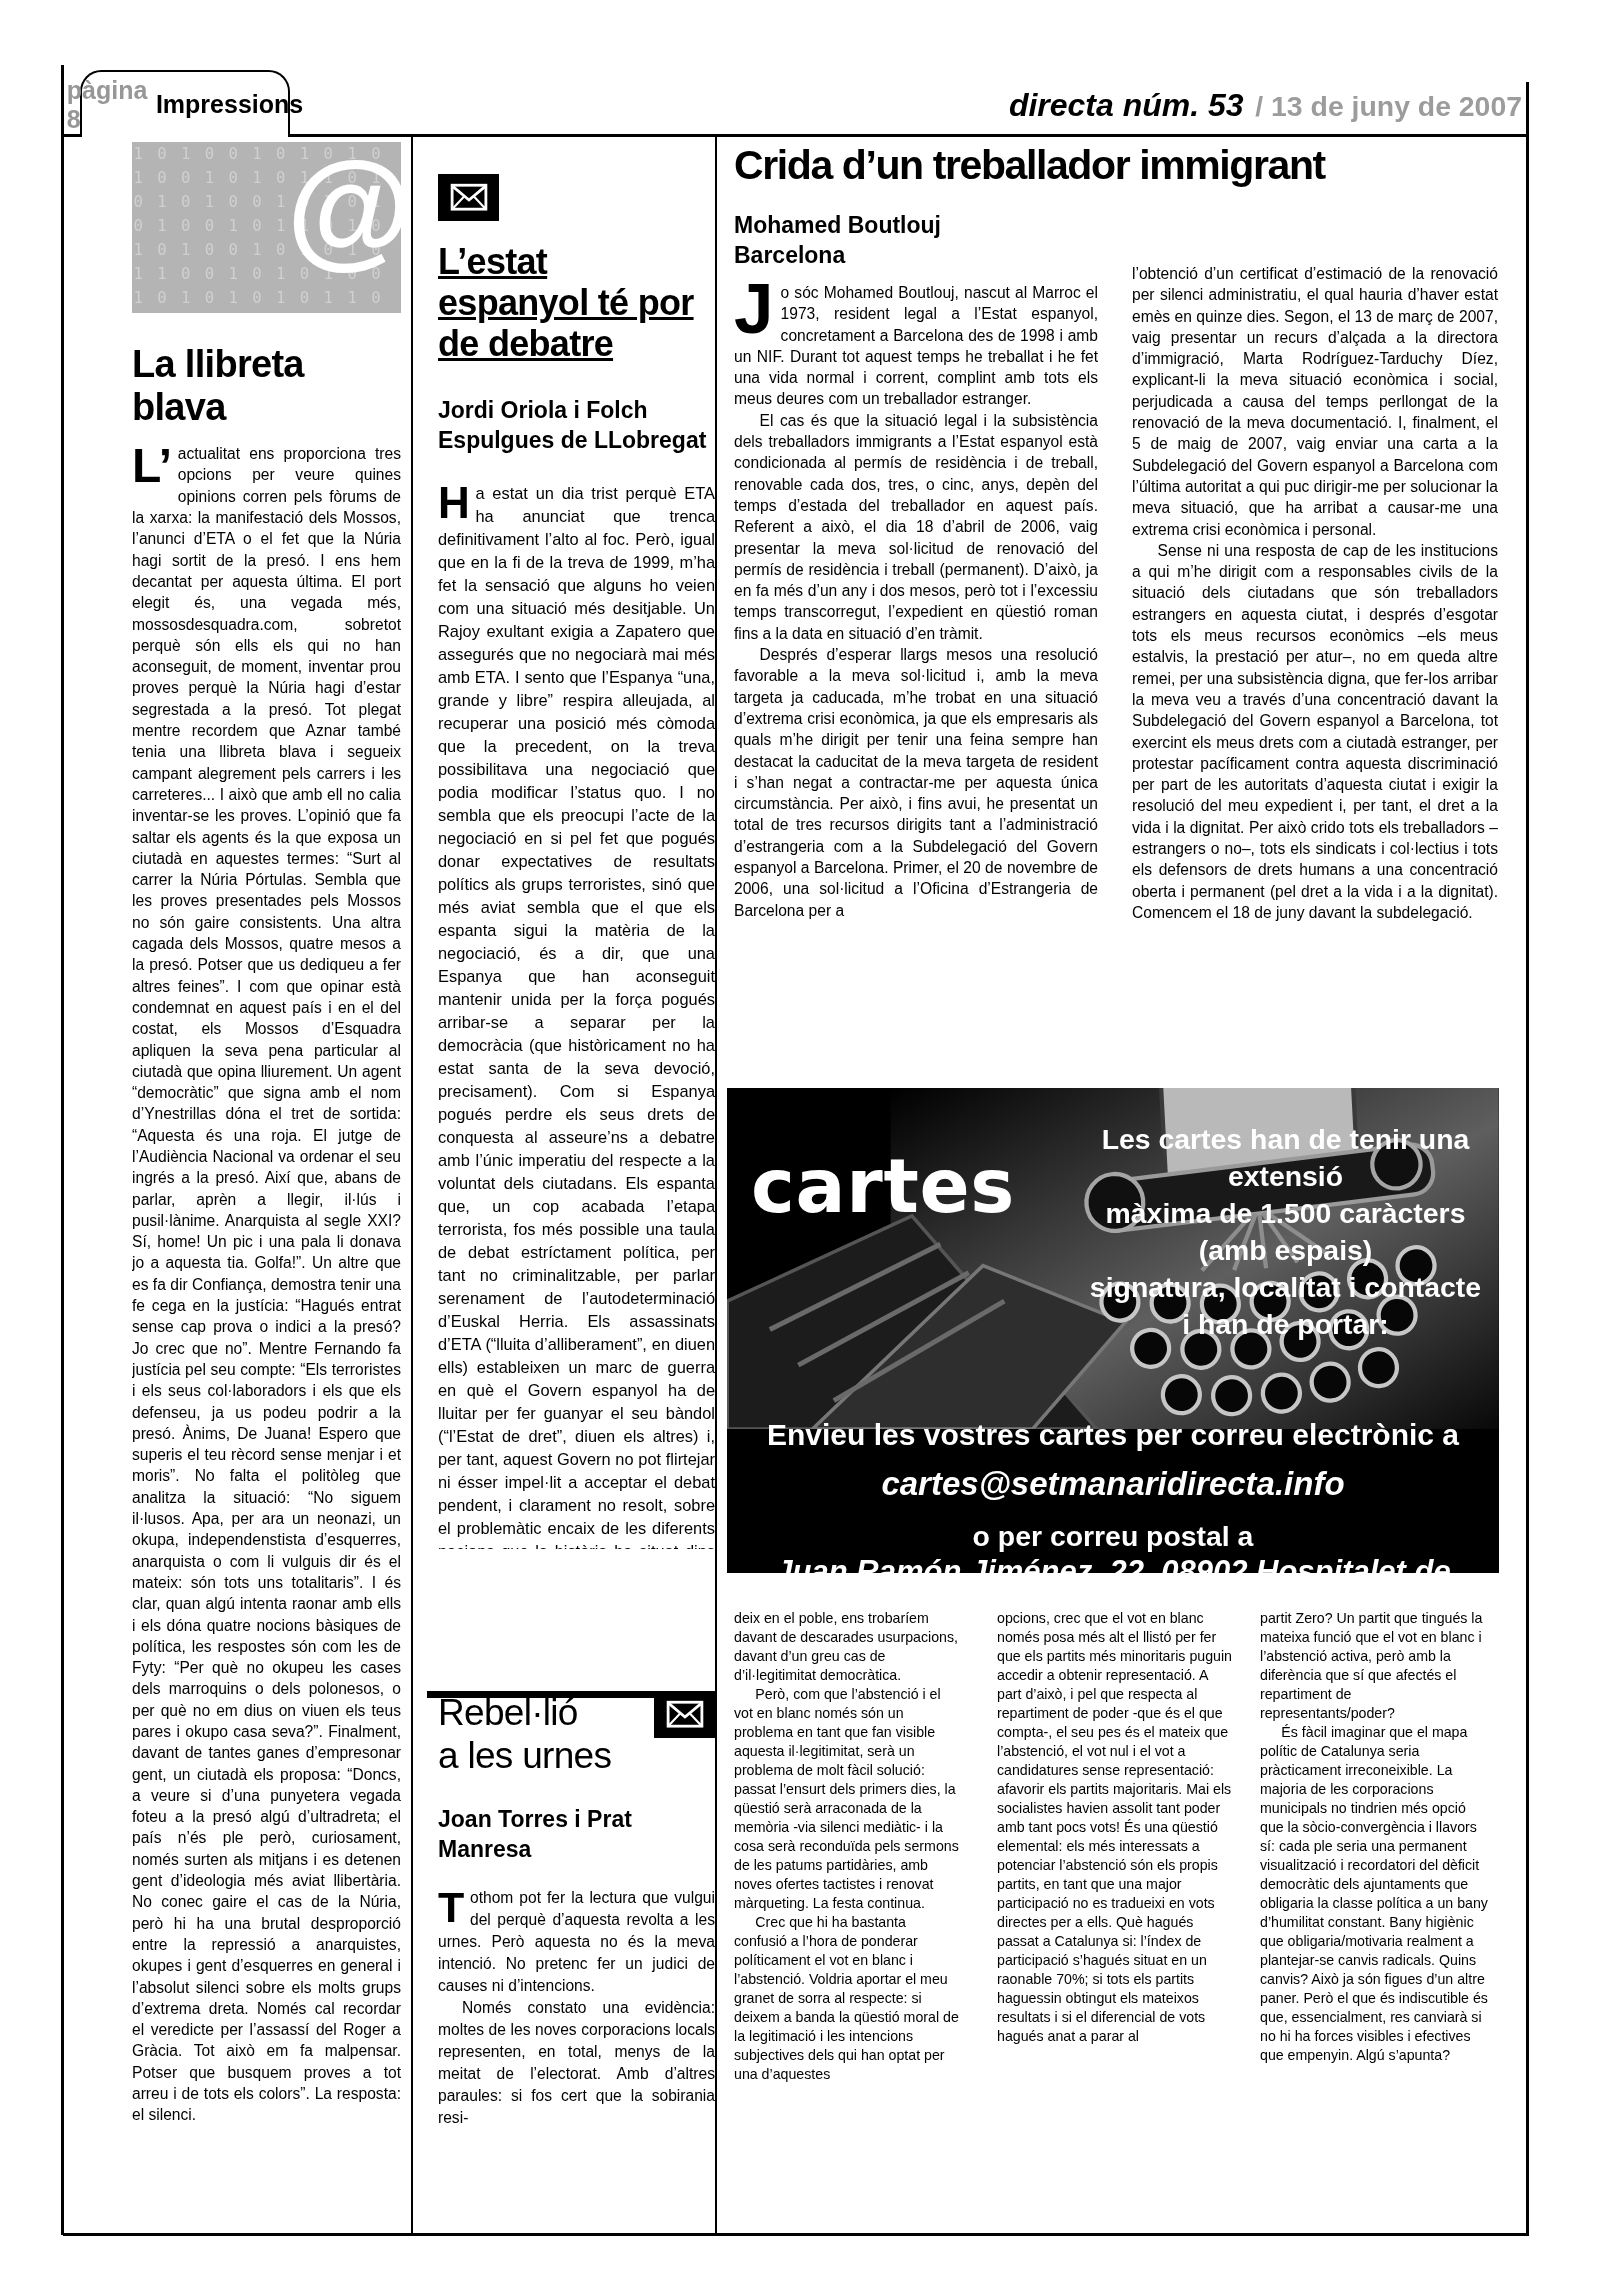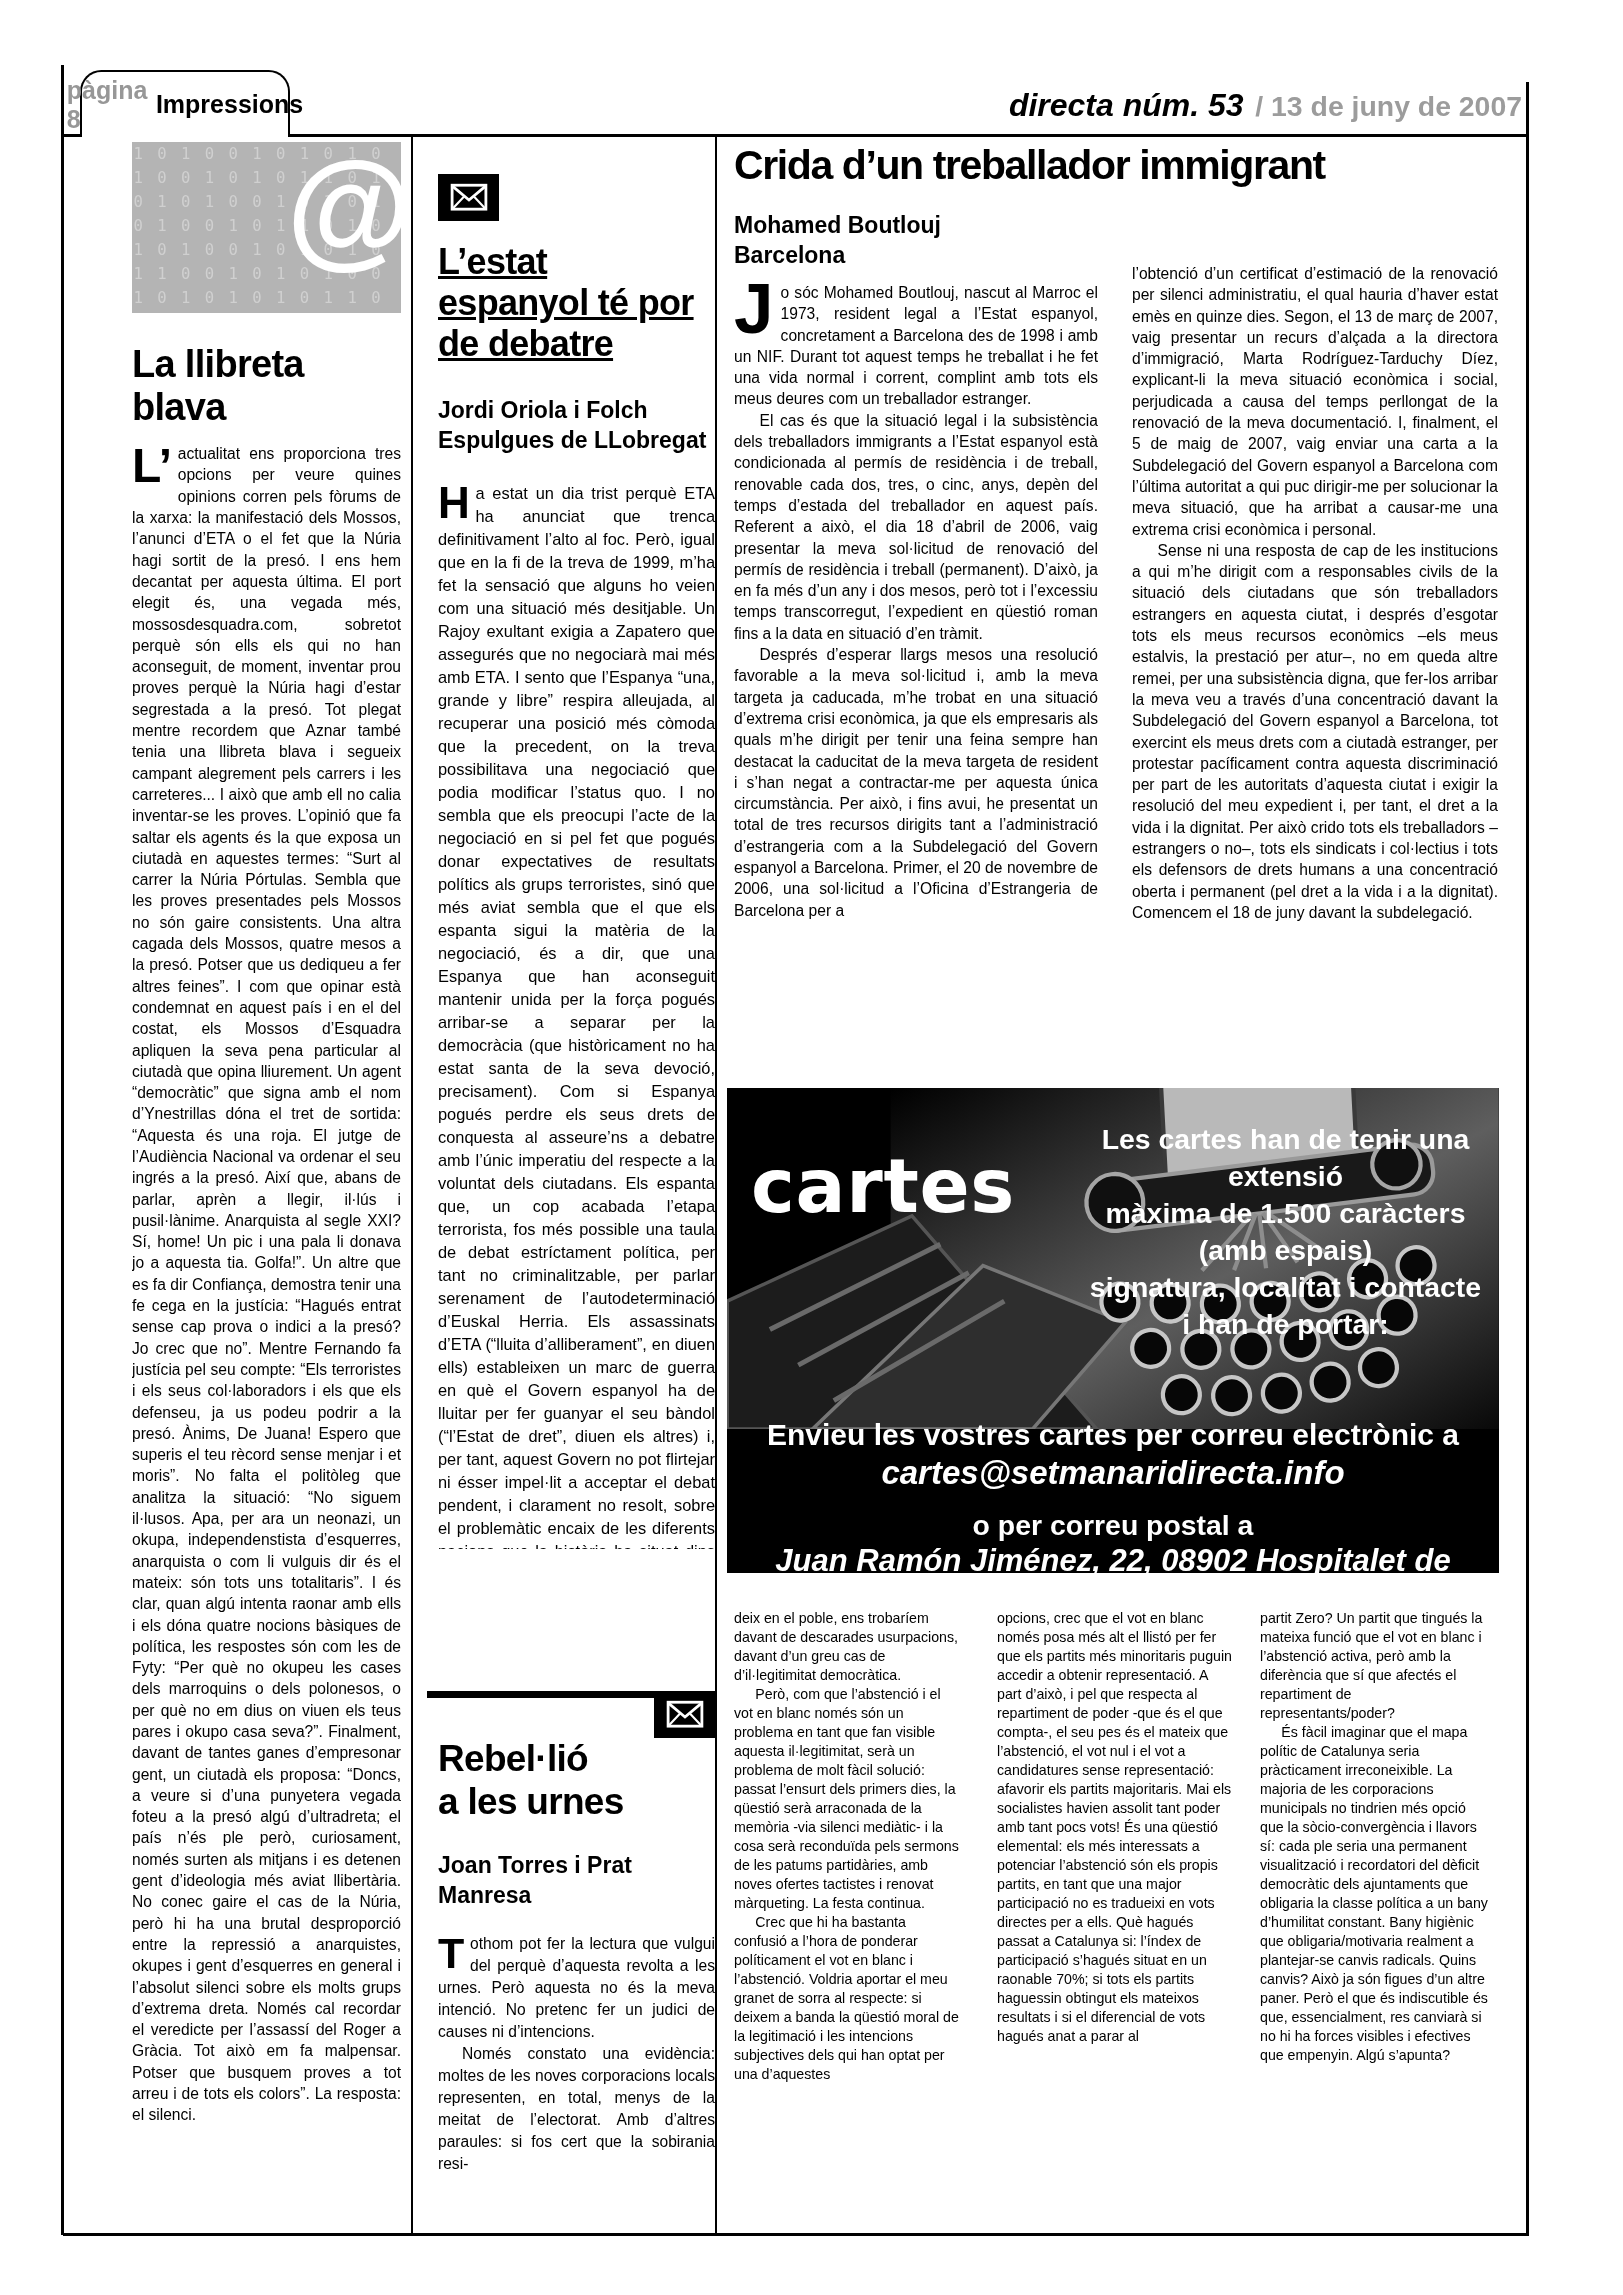--- a/index.html
+++ b/index.html
@@ -34,42 +34,42 @@
   
   .estat{position:absolute;left:438px;top:174px;width:277px;}
   .env-box{width:61px;height:47px;background:#000;display:flex;align-items:center;justify-content:center;}
   .estat .title{margin-top:20px;font-size:36px;line-height:41px;font-weight:800;letter-spacing:-0.7px;text-decoration:underline;}
   .byline{font-weight:800;font-size:23px;line-height:30px;}
   .estat .byline{margin-top:31px;}
   .estat .body{margin-top:27px;font-size:16.4px;line-height:23px;text-align:justify;height:1067px;overflow:hidden;}
   .rebellio{position:absolute;left:438px;top:1691px;width:277px;}
   .reb-rule{position:absolute;left:-11.4px;top:0;width:228px;height:7.1px;background:#000;}
   .reb-env{position:absolute;left:216px;top:0;}
-  .rebellio .title{padding-top:46px;font-size:37px;line-height:43px;font-weight:700;letter-spacing:-0.7px;}
+  .rebellio .title{font-size:37px;line-height:43px;font-weight:400;letter-spacing:-0.7px;}
   .rebellio .byline{margin-top:27px;}
   .rebellio .body{margin-top:23px;font-size:15.6px;line-height:22px;text-align:justify;height:284px;overflow:hidden;}
   
   .crida-head{position:absolute;left:734px;top:142px;width:768px;}
   .crida-head .headline{font-size:41px;font-weight:900;letter-spacing:-1.4px;white-space:nowrap;}
   .crida-head .byline{margin-top:21.3px;}
   .newsbody{font-size:15.6px;line-height:21.3px;text-align:justify;overflow:hidden;position:absolute;}
   .newsbody p{margin:0;}
   .newsbody p + p{text-indent:25.6px;}
   .crida-c1{left:734px;top:282px;width:364px;height:794px;}
   .crida-c2{left:1132px;top:263px;width:366px;height:815px;}
   
   .cartes{position:absolute;left:727px;top:1088px;width:772px;height:485px;background:#000;overflow:hidden;}
   .cartes svg.illus{position:absolute;left:0;top:0;}
   .cartes .logo{position:absolute;left:24px;top:55px;color:#fff;font-size:74px;font-weight:900;
                 letter-spacing:0.7px;font-family:"DejaVu Sans",sans-serif;}
   .cartes .notice{position:absolute;left:350px;top:33px;width:417px;text-align:center;color:#fff;
                   font-weight:800;font-size:28.4px;line-height:37px;}
   .cartes .send{position:absolute;left:0;top:330px;width:100%;text-align:center;color:#fff;}
   .send .l1{font-size:30px;font-weight:800;}
-  .send .email{font-size:33px;font-weight:900;font-style:italic;margin-top:2px;}
+  .send .email{font-size:33px;font-weight:900;font-style:italic;margin-top:13px;}
   .send .l2{font-size:28.4px;font-weight:800;margin-top:17px;}
   .send .postal{font-size:31px;font-weight:900;font-style:italic;margin-top:1.4px;}
   
   .botcol{position:absolute;top:1609px;font-size:14.2px;line-height:19px;text-align:left;height:620px;overflow:hidden;}
   .botcol p{margin:0;}
   .botcol p + p{text-indent:21.3px;}
   .bc-a{left:734px;width:228px;}
   .bc-b{left:997px;width:236px;}
   .bc-c{left:1260px;width:228px;}
 </style>

